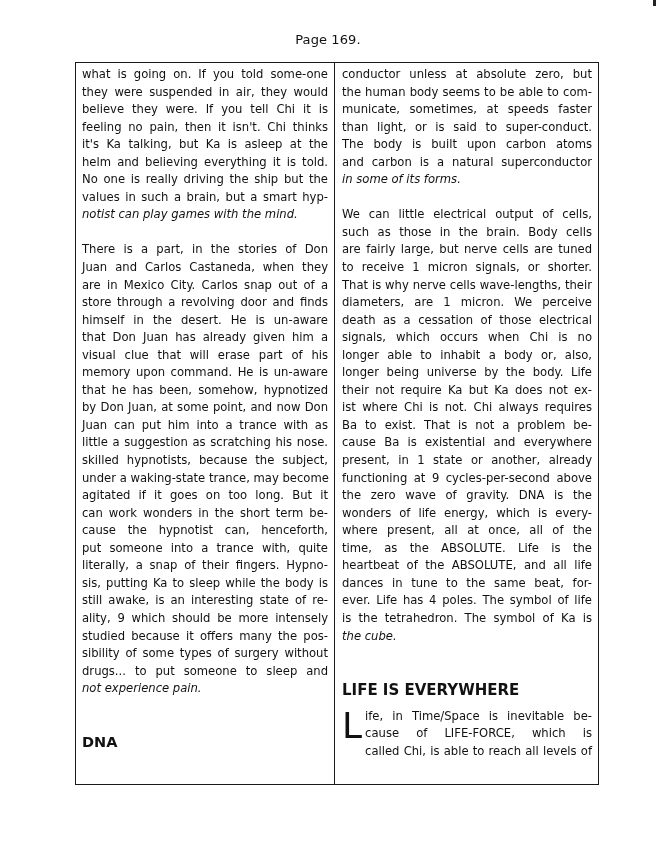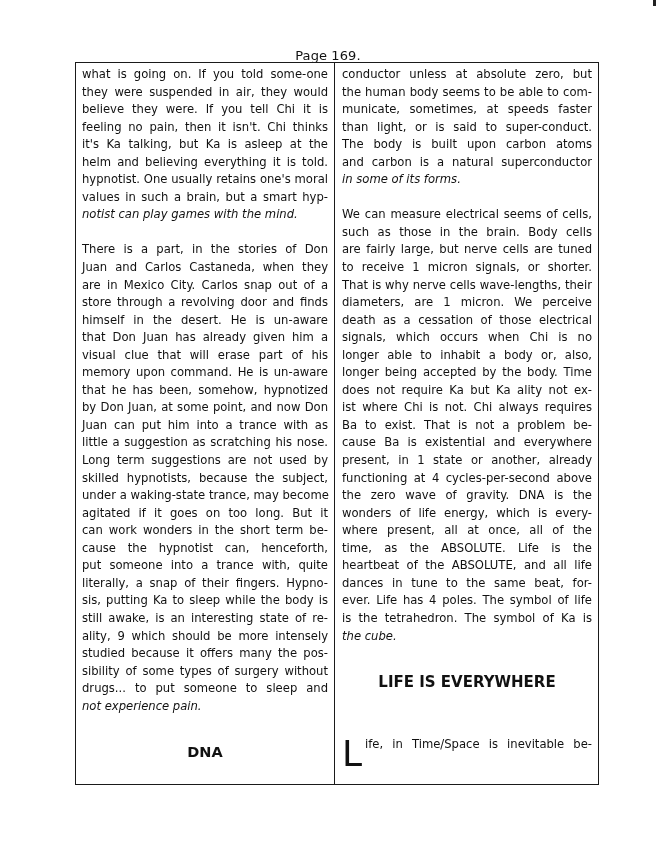--- a/index.html
+++ b/index.html
@@ -10,21 +10,21 @@
     body {
       width: 656px;
       height: 845px;
       position: relative;
       overflow: hidden;
       font-family: "DejaVu Sans", "Liberation Sans", sans-serif;
       color: #111111;
     }
     .page-number {
       position: absolute;
-      top: 48px;
+      top: 32px;
       left: 0;
       width: 656px;
       text-align: center;
       font-size: 13px;
       letter-spacing: 0.1px;
     }
     .frame {
       position: absolute;
       left: 75px;
       top: 62px;
@@ -59,25 +59,24 @@
     }
     .line.last {
       text-align-last: left;
       font-style: italic;
     }
     .gap {
       height: 17.55px;
     }
     .section-heading {
       font-weight: bold;
-      text-align: center;
       font-size: 14.5px;
       height: 35px;
       line-height: 35px;
-      margin-top: 2px;
+      margin-top: 10px;
     }
     .section-heading.big {
       font-size: 15px;
     }
     .dropcap-wrap {
       position: relative;
     }
     .dropcap {
       float: left;
       font-size: 36px;
@@ -86,21 +85,20 @@
       margin: 3px 3px 0 0;
       font-weight: normal;
     }
     .indent-line {
       display: block;
       white-space: nowrap;
       text-align: justify;
       text-align-last: justify;
       height: 17.55px;
       overflow: hidden;
-      margin-top: 36px;
     }
     .corner-mark {
       position: absolute;
       right: 0;
       top: 0;
       width: 3px;
       height: 6px;
       background: #222;
     }
   </style>
@@ -112,39 +110,38 @@
 <div class="frame">
 
   <div class="col col-left">
     <div id="l-p1">
         <span class="line">what is going on.  If you told some-one</span>
         <span class="line">they were suspended  in air, they  would</span>
         <span class="line">believe  they were.  If you tell Chi it is</span>
         <span class="line">feeling  no pain, then  it  isn't.  Chi thinks</span>
         <span class="line">it's Ka talking, but  Ka is asleep  at  the</span>
         <span class="line">helm and believing  everything  it  is told.</span>
-        <span class="line">hypnotist.  One  usually retains one's moral</span>
+        <span class="line">No  one is really  driving  the ship but the</span>
         <span class="line">values in such a  brain, but a smart  hyp-</span>
         <span class="line last">notist  can  play games  with  the  mind.</span>
       </div>
     <div class="gap"></div>
     <div id="l-p2">
         <span class="line">There  is a  part, in the stories of Don</span>
         <span class="line">Juan  and Carlos Castaneda, when they</span>
         <span class="line">are in Mexico City.  Carlos  snap out of a</span>
         <span class="line">store through a revolving door and finds</span>
         <span class="line">himself  in the desert.  He is un-aware</span>
         <span class="line">that Don Juan has already given him a</span>
         <span class="line">visual  clue  that  will  erase  part  of  his</span>
         <span class="line">memory  upon command.  He is un-aware</span>
         <span class="line">that he has been, somehow,  hypnotized</span>
         <span class="line">by  Don Juan, at some point, and now Don</span>
         <span class="line">Juan  can  put  him into a trance with as</span>
         <span class="line">little a suggestion as  scratching  his  nose.</span>
-        <span class="line">Long term suggestions are not used by</span>
         <span class="line">skilled  hypnotists, because the subject,</span>
         <span class="line">under a waking-state trance, may become</span>
         <span class="line">agitated  if  it  goes on too long.  But it</span>
         <span class="line">can work wonders in the short  term be-</span>
         <span class="line">cause  the  hypnotist  can, henceforth,</span>
         <span class="line">put  someone into a trance  with, quite</span>
         <span class="line">literally, a snap of  their fingers.  Hypno-</span>
         <span class="line">sis,  putting Ka to sleep while the body is</span>
         <span class="line">still  awake, is an interesting state of  re-</span>
         <span class="line">ality, 9 which should be more intensely</span>
@@ -163,36 +160,36 @@
         <span class="line">conductor  unless at absolute zero, but</span>
         <span class="line">the human  body seems to be able to com-</span>
         <span class="line">municate, sometimes, at speeds faster</span>
         <span class="line">than light, or is said  to super-conduct.</span>
         <span class="line">The body is  built  upon carbon atoms</span>
         <span class="line">and carbon  is a natural  superconductor</span>
         <span class="line last">in some of its forms.</span>
       </div>
     <div class="gap"></div>
     <div id="r-p2">
-        <span class="line">We can measure  electrical seems of cells,</span>
+        <span class="line">We can little  electrical output of cells,</span>
         <span class="line">such as  those in the brain.  Body cells</span>
         <span class="line">are fairly large, but nerve cells are tuned</span>
         <span class="line">to receive 1 micron signals, or  shorter.</span>
         <span class="line">That is why nerve cells wave-lengths, their</span>
         <span class="line">diameters, are 1 micron.  We perceive</span>
         <span class="line">death  as a cessation of those electrical</span>
         <span class="line">signals, which occurs when Chi is no</span>
         <span class="line">longer  able to inhabit  a body or, also,</span>
-        <span class="line">longer being accepted by  the  body.  Time</span>
-        <span class="line">does not require Ka  but Ka ality not  ex-</span>
+        <span class="line">longer being universe by  the  body.  Life</span>
+        <span class="line">their not require Ka  but Ka does not  ex-</span>
         <span class="line">ist  where Chi  is not.  Chi always requires</span>
         <span class="line">Ba to exist.  That is not a problem be-</span>
         <span class="line">cause Ba is existential and everywhere</span>
         <span class="line">present, in 1 state or another, already</span>
-        <span class="line">functioning at 4 cycles-per-second  above</span>
+        <span class="line">functioning at 9 cycles-per-second  above</span>
         <span class="line">the  zero wave of gravity.  DNA  is the</span>
         <span class="line">wonders  of life energy, which is every-</span>
         <span class="line">where  present, all at  once, all of the</span>
         <span class="line">time,  as the ABSOLUTE.   Life  is the</span>
         <span class="line">heartbeat  of  the ABSOLUTE, and all  life</span>
         <span class="line">dances  in  tune to the same beat, for-</span>
         <span class="line">ever.  Life has 4 poles.  The symbol of life</span>
         <span class="line">is  the  tetrahedron.  The symbol of Ka is</span>
         <span class="line last">the cube.</span>
       </div>

